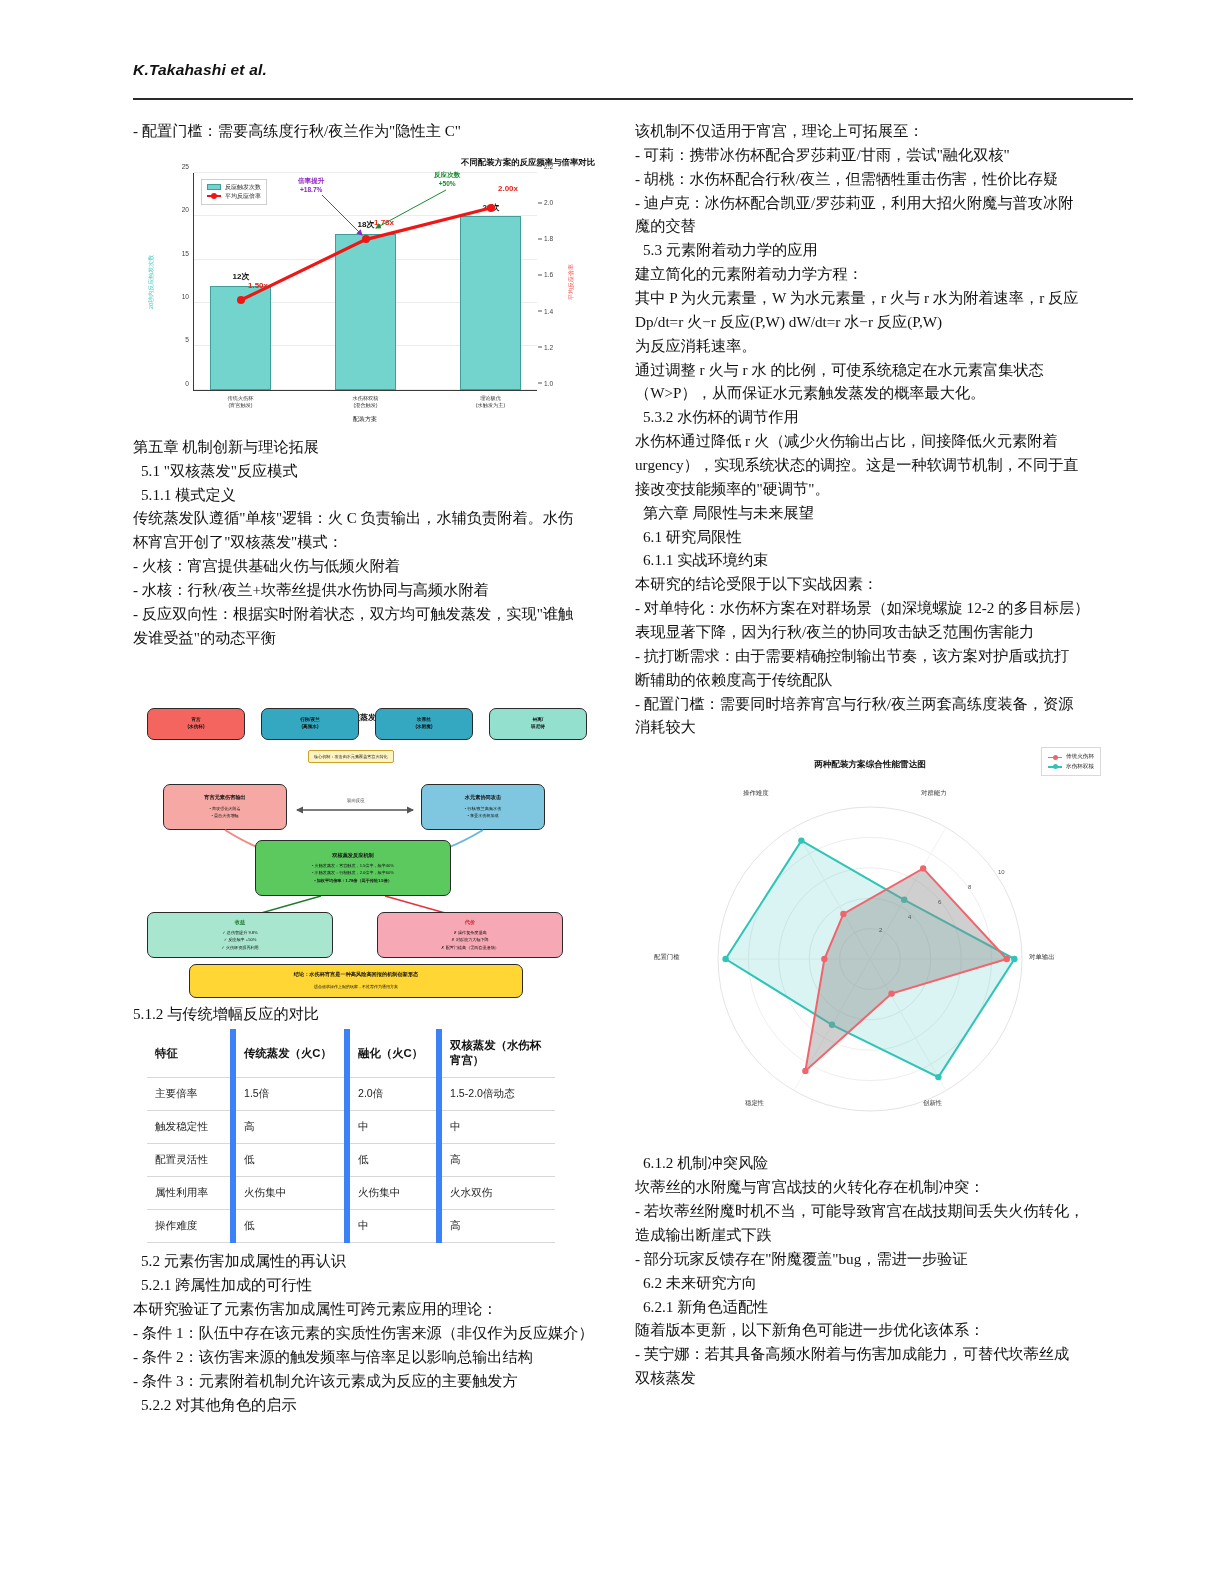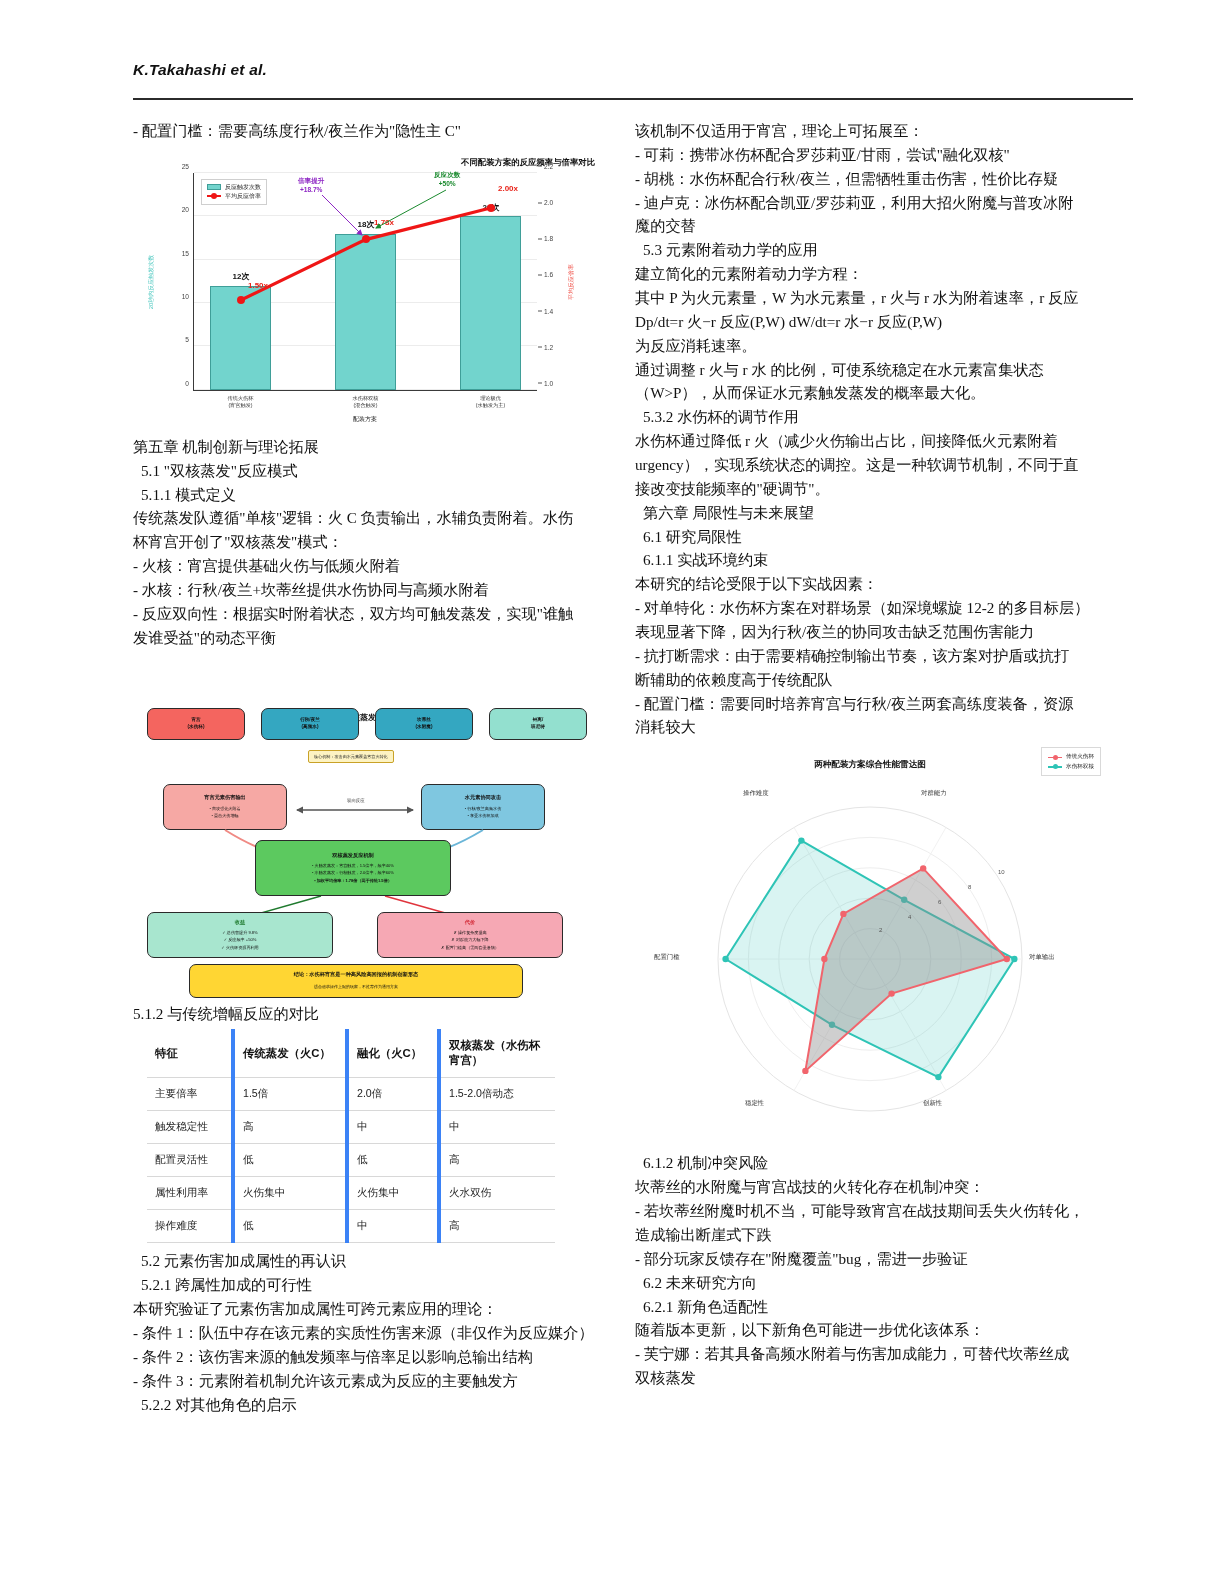--- a/index.html
+++ b/index.html
@@ -122,21 +122,21 @@
     position:absolute; font-family:"Liberation Sans","DejaVu Sans",sans-serif;
     font-size:4.4px; color:#333; white-space:nowrap;
   }
   .fc-sub { font-size:4px; line-height:1.7; margin-top:3px; }
 
   
   .tblwrap { margin:4px 0 6px 14px; width:408px; }
   table.cmp { border-collapse:collapse; width:408px;
     font-family:"Liberation Sans","DejaVu Sans",sans-serif; }
   table.cmp th, table.cmp td {
-    border-bottom:1px solid #d8d8d8; border-right:4px solid #3b82f6;
+    border-bottom:1px solid #d8d8d8; border-right:6px solid #3b82f6;
     padding:9px 8px; text-align:left; vertical-align:middle;
   }
   table.cmp th { font-size:11.4px; font-weight:bold; color:#111; }
   table.cmp td { font-size:10.6px; color:#222; }
   table.cmp th:last-child, table.cmp td:last-child { border-right:none; }
   table.cmp tr:first-child th { border-top:none; }
   .c0 { width:86px; } .c1 { width:114px; } .c2 { width:92px; } .c3 { width:116px; }
 
   
   .radarfig { position:relative; width:470px; height:400px; margin:8px 0 4px 0; }

